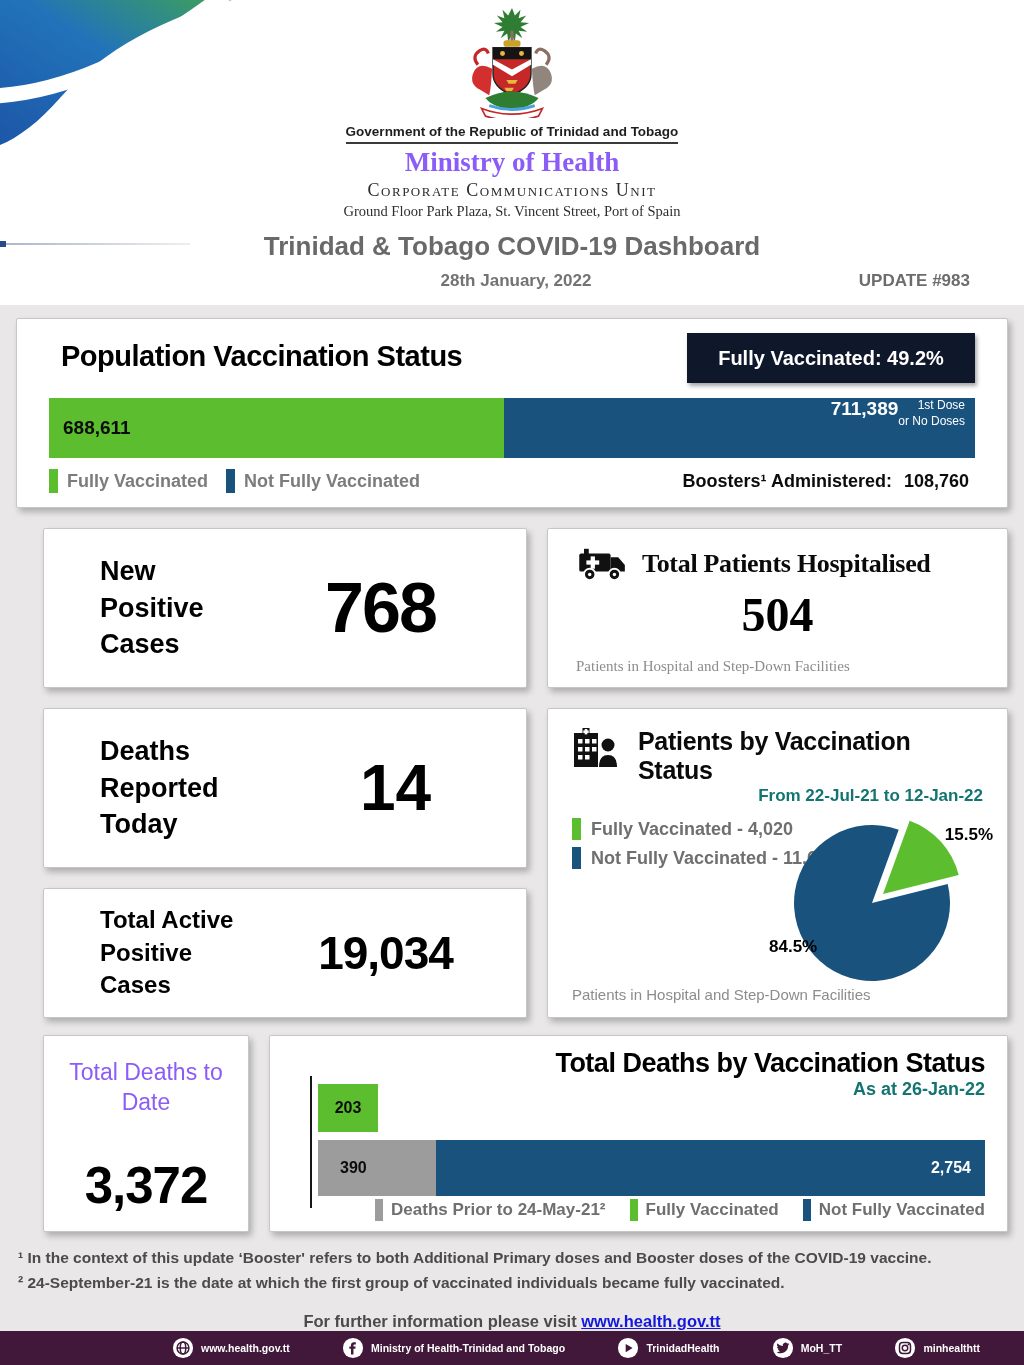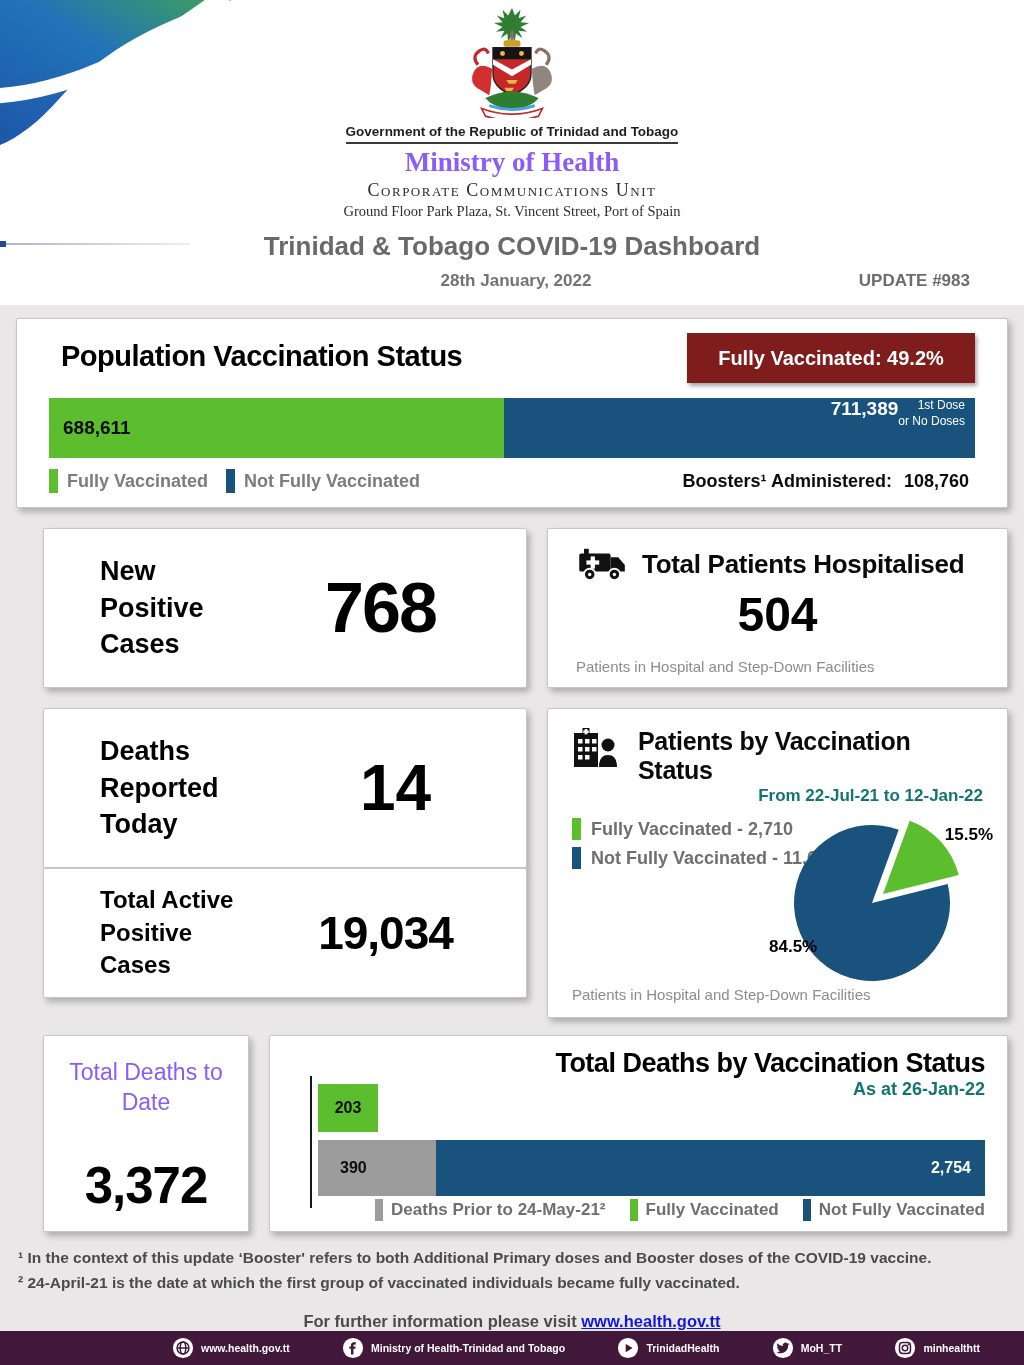--- a/index.html
+++ b/index.html
@@ -24,21 +24,21 @@
   .dash-update { position:absolute; right:54px; top:0; font-size:17px; font-weight:700; color:#6c6c6c; }
 
   
   .content { flex:1 1 auto; background:#e9e7e8; padding:13px 16px 0 16px; }
   .card { background:#fff; border:1px solid #c7c7c7; border-radius:2px; box-shadow:3px 4px 6px rgba(0,0,0,.25); }
 
   
   .pop { height:190px; padding:14px 32px 0 32px; }
   .pop-head { display:flex; justify-content:space-between; align-items:flex-start; }
   .pop-title { font-size:29px; font-weight:700; color:#000; margin:7px 0 0 12px; letter-spacing:-.5px; }
-  .badge { background:#7f1d1d; color:#fff; font-size:20px; font-weight:700; width:288px; height:50px;
+  .badge { background:#0f172a; color:#fff; font-size:20px; font-weight:700; width:288px; height:50px;
            display:flex; align-items:center; justify-content:center; box-shadow:2px 3px 4px rgba(0,0,0,.35); }
   .vax-bar { display:flex; height:60px; margin-top:15px; }
   .vax-green { background:#5cbe2f; display:flex; align-items:center; padding-left:14px;
                font-size:19px; font-weight:700; color:#0c0c0c; }
   .vax-navy { background:#19537d; flex:1; display:flex; align-items:flex-start; justify-content:flex-end;
               padding-right:10px; color:#fff; }
   .vax-navy .num { font-size:19px; font-weight:700; }
   .vax-note { font-size:12px; line-height:1.3; text-align:right; }
   .vax-foot { display:flex; justify-content:space-between; margin-top:11px; align-items:center; }
   .legend { display:flex; gap:18px; }
@@ -51,27 +51,27 @@
   .row { display:flex; gap:20px; margin-top:20px;padding-left:27px; }
 
   
   .statcard { display:flex; align-items:center; }
   .card.new { width:484px; height:160px; }
   .stat-label { font-size:27px; font-weight:700; line-height:1.35; margin-left:56px; color:#000; }
   .new .stat-label { width:135px; }
   .stat-value { flex:1; text-align:center; font-weight:700; color:#000; }
   .new .stat-value { font-size:70px; letter-spacing:-2px; }
 
-  .card.hosp { flex:1; height:160px; padding:16px 28px; position:relative; }
+  .card.hosp { flex:1; height:160px; padding:16px 28px; position:relative;font-family:Liberation Serif, serif; }
   .hosp-head { display:flex; align-items:center; gap:14px; margin-left:2px; }
   .hosp-title { font-size:26px; font-weight:700; color:#0a0a0a; letter-spacing:-.3px; }
   .hosp-value { text-align:center; font-size:48px; font-weight:700; margin-top:4px; }
   .small-cap { position:absolute; left:28px; bottom:12px; font-size:15px; color:#8c8c8c; }
 
-  .colL { width:484px; display:flex; flex-direction:column; }
+  .colL { width:484px; display:flex; flex-direction:column; gap:20px; }
   .card.deaths { height:160px; }
   .deaths .stat-label { width:165px; }
   .deaths .stat-value { font-size:64px; }
   .card.active { height:130px; }
   .active .stat-label { width:145px; font-size:24px; }
   .active .stat-value { font-size:46px; letter-spacing:-1px; }
 
   
   .card.pbv { flex:1; height:310px; position:relative; padding:18px 24px; }
   .pbv-head { display:flex; gap:14px; align-items:flex-start; }
@@ -266,21 +266,21 @@
             <path d="M27,40 q0,-12 9,-12 q9,0 9,12 Z" fill="#111"></path>
           </svg>
           <div class="pbv-titlewrap">
             <div class="pbv-title">Patients by Vaccination Status</div>
             <div class="pbv-sub">From 22-Jul-21 to 12-Jan-22</div>
           </div>
         </div>
         <div class="pbv-legend">
           <div class="pleg">
             <span class="sw green"></span>
-            <span>Fully Vaccinated - 2,710</span>
+            <span>Fully Vaccinated - 4,020</span>
           </div>
           <div class="pleg">
             <span class="sw navy"></span>
             <span>Not Fully Vaccinated - 11,624</span>
           </div>
         </div>
         <div class="pie-wrap">
           <svg width="210" height="190" viewBox="0 0 210 190" style="position:absolute;left:12px;top:12px" aria-hidden="true">
             <path d="M95,100 L121.7,26.7 A78 78 0 1 0 170.7,81.1 Z" fill="#19537d"></path>
             <path d="M95,100 L170.7,81.1 A78 78 0 0 0 121.7,26.7 Z" fill="#5cbe2f" transform="translate(11,-9)"></path>
@@ -326,21 +326,21 @@
           <div class="dleg">
             <span class="sw navy"></span>
             <span>Not Fully Vaccinated</span>
           </div>
         </div>
       </section>
     </div>
 
     <div class="footnotes">
       <div class="fn">¹ In the context of this update ‘Booster' refers to both Additional Primary doses and Booster doses of the COVID-19 vaccine.</div>
-      <div class="fn">² 24-April-21 is the date at which the first group of vaccinated individuals became fully vaccinated.</div>
+      <div class="fn">² 24-September-21 is the date at which the first group of vaccinated individuals became fully vaccinated.</div>
     </div>
     <div class="info">
       <span>For further information please visit </span><a>www.health.gov.tt</a>
     </div>
   </div>
 
   <footer class="social">
     <div class="soc">
       <svg class="soc-icon" viewBox="0 0 24 24" aria-hidden="true">
         <circle cx="12" cy="12" r="11" fill="#fff"></circle>

